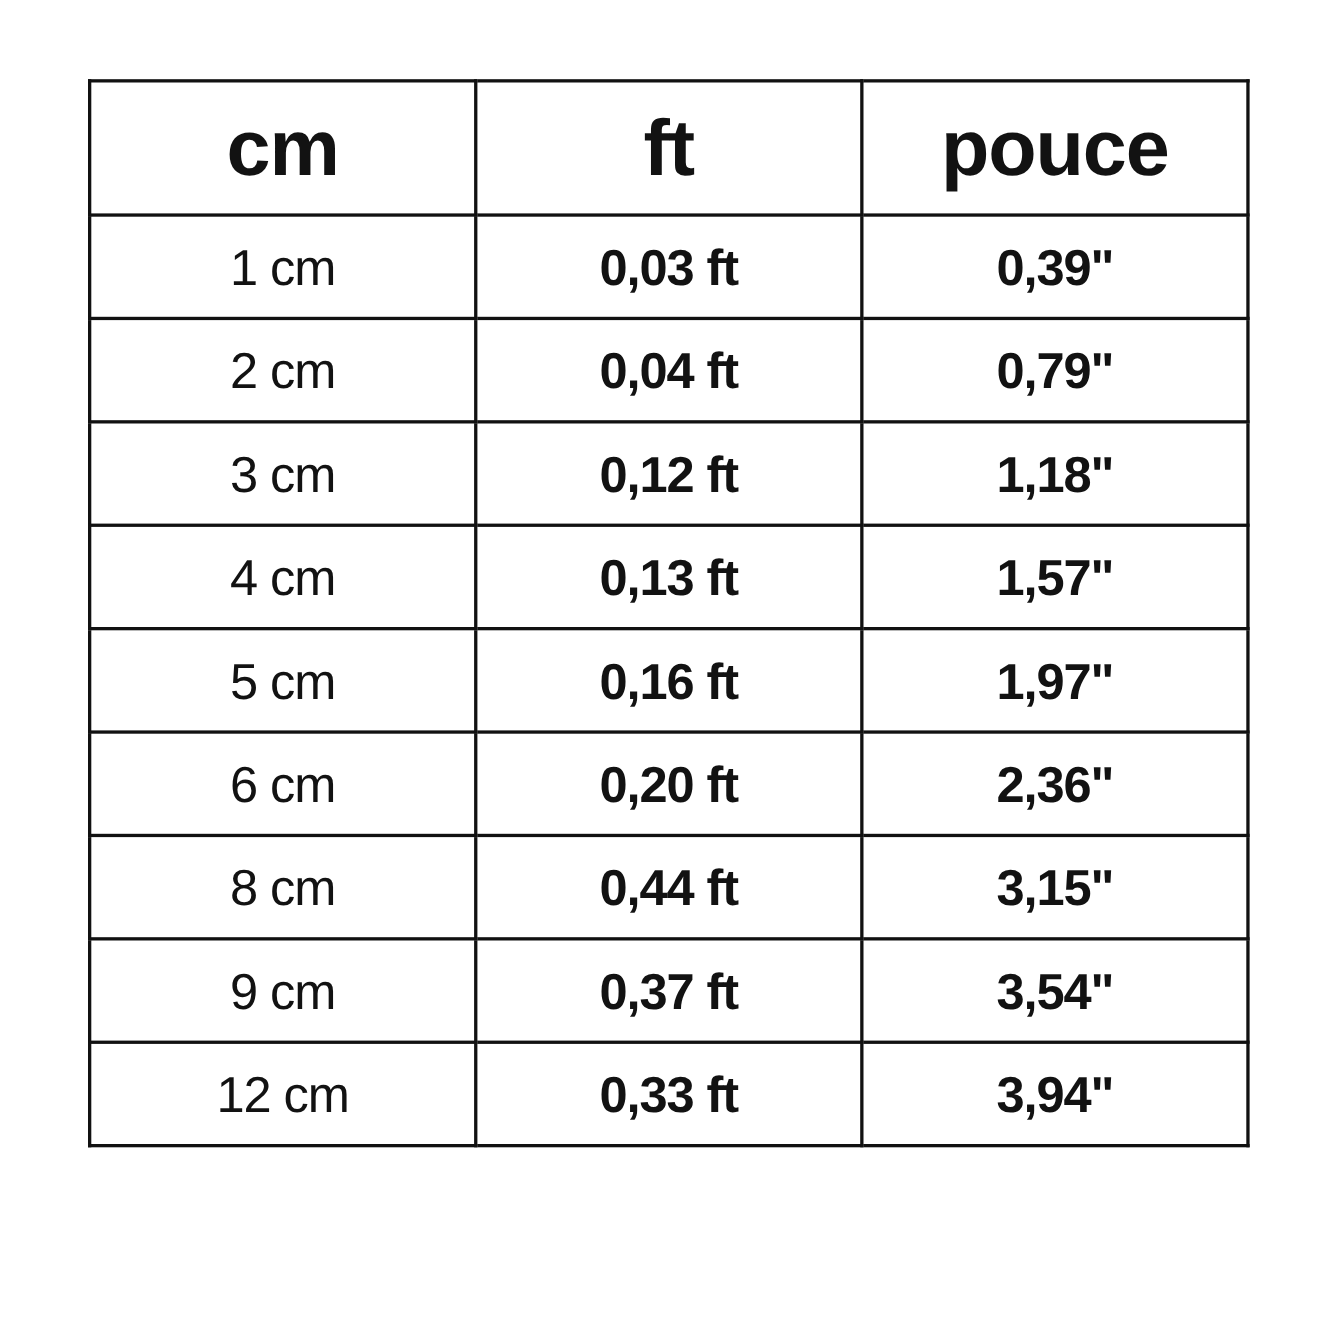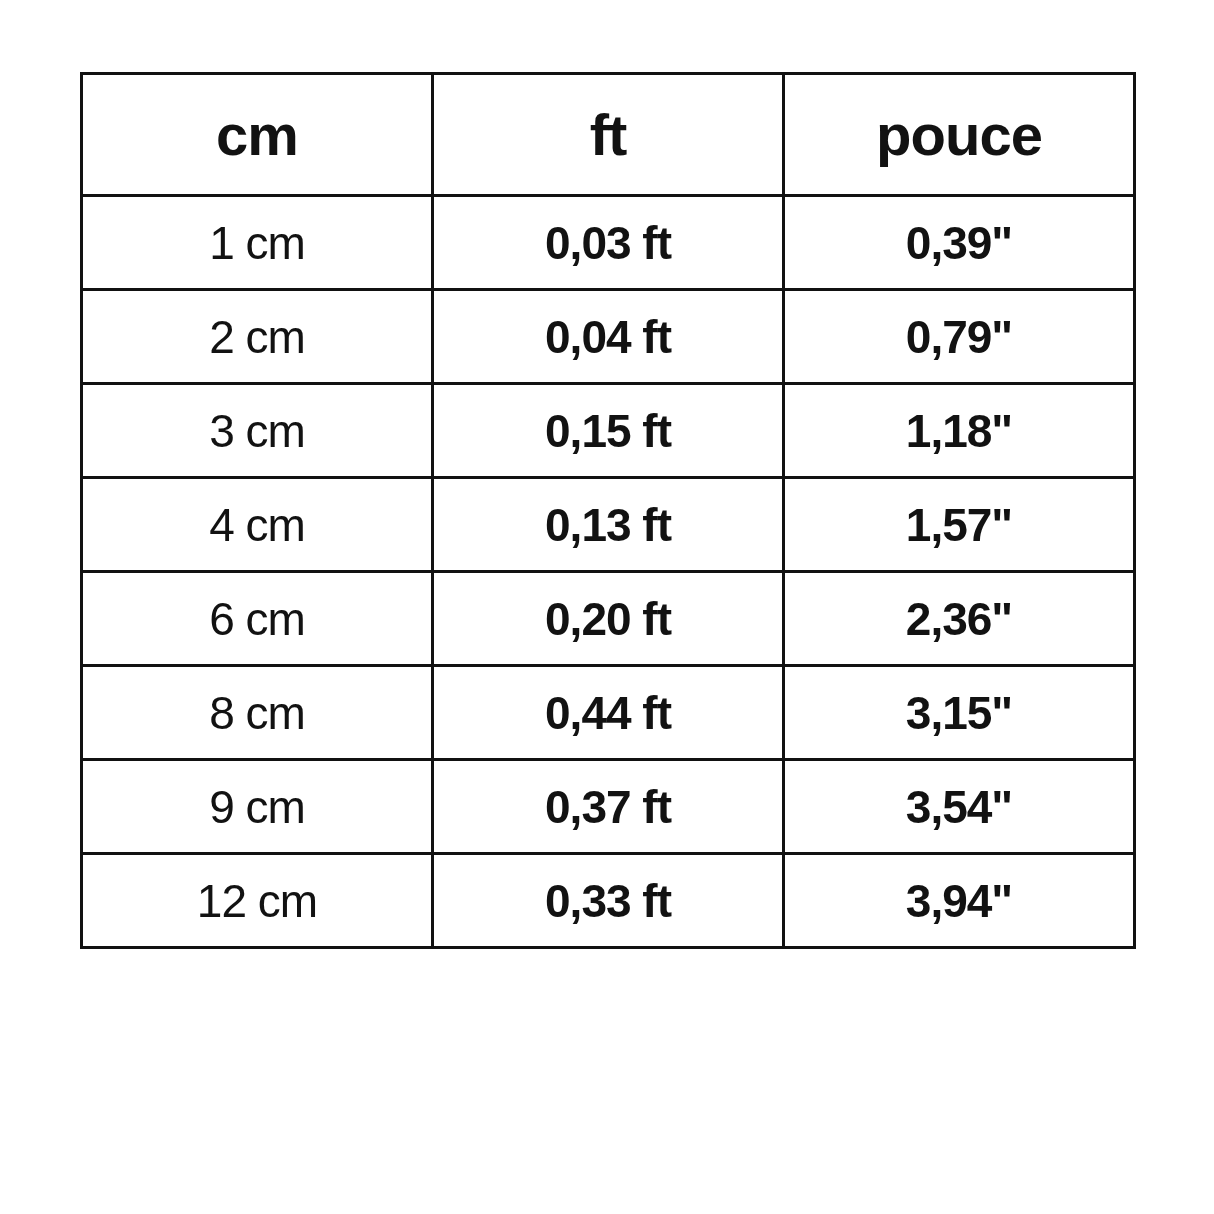--- a/index.html
+++ b/index.html
@@ -28,21 +28,21 @@
     border: 3px solid #111111;
     text-align: center;
     vertical-align: middle;
     background: #ffffff;
     padding: 0;
     overflow: hidden;
     white-space: nowrap;
   }
   table.conv thead th {
     height: 119px;
-    font-size: 58px;
+    font-size: 72px;
     font-weight: 700;
     letter-spacing: -1px;
   }
   table.conv tbody td {
     height: 91px;
     font-size: 46px;
     font-weight: 700;
     letter-spacing: -1px;
   }
   table.conv tbody td.cm-col {
@@ -72,27 +72,32 @@
         <td>0,03 ft</td>
         <td>0,39"</td>
       </tr>
       <tr>
         <td class="cm-col">2 cm</td>
         <td>0,04 ft</td>
         <td>0,79"</td>
       </tr>
       <tr>
         <td class="cm-col">3 cm</td>
-        <td>0,15 ft</td>
+        <td>0,12 ft</td>
         <td>1,18"</td>
       </tr>
       <tr>
         <td class="cm-col">4 cm</td>
         <td>0,13 ft</td>
         <td>1,57"</td>
+      </tr>
+      <tr>
+        <td class="cm-col">5 cm</td>
+        <td>0,16 ft</td>
+        <td>1,97"</td>
       </tr>
       <tr>
         <td class="cm-col">6 cm</td>
         <td>0,20 ft</td>
         <td>2,36"</td>
       </tr>
       <tr>
         <td class="cm-col">8 cm</td>
         <td>0,44 ft</td>
         <td>3,15"</td>

